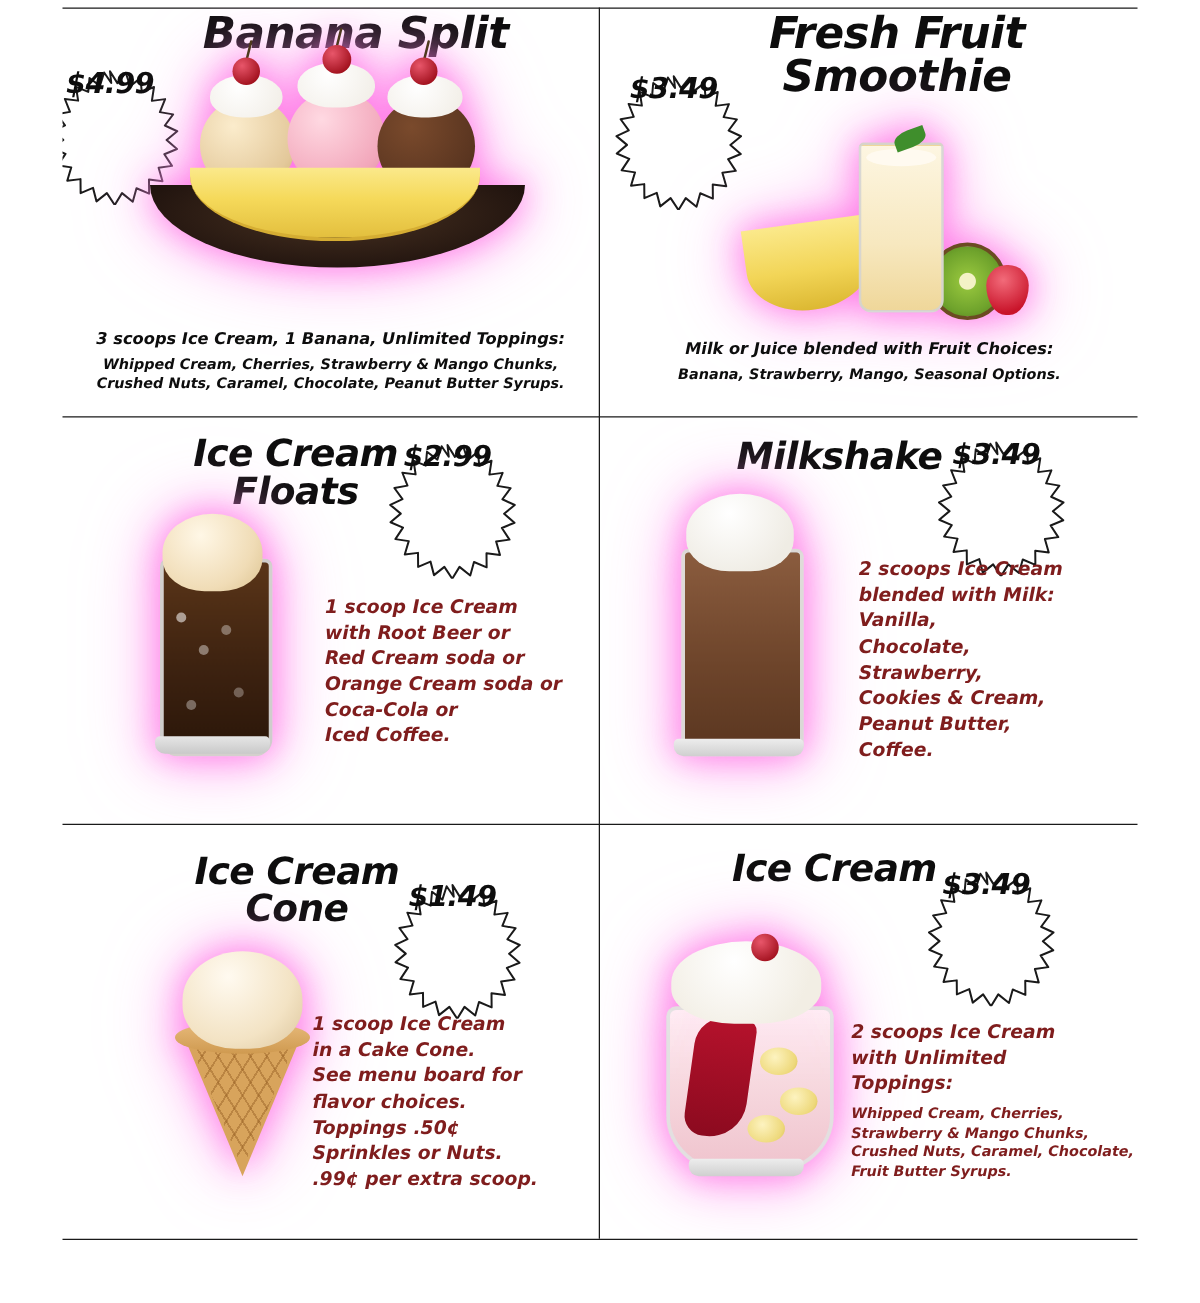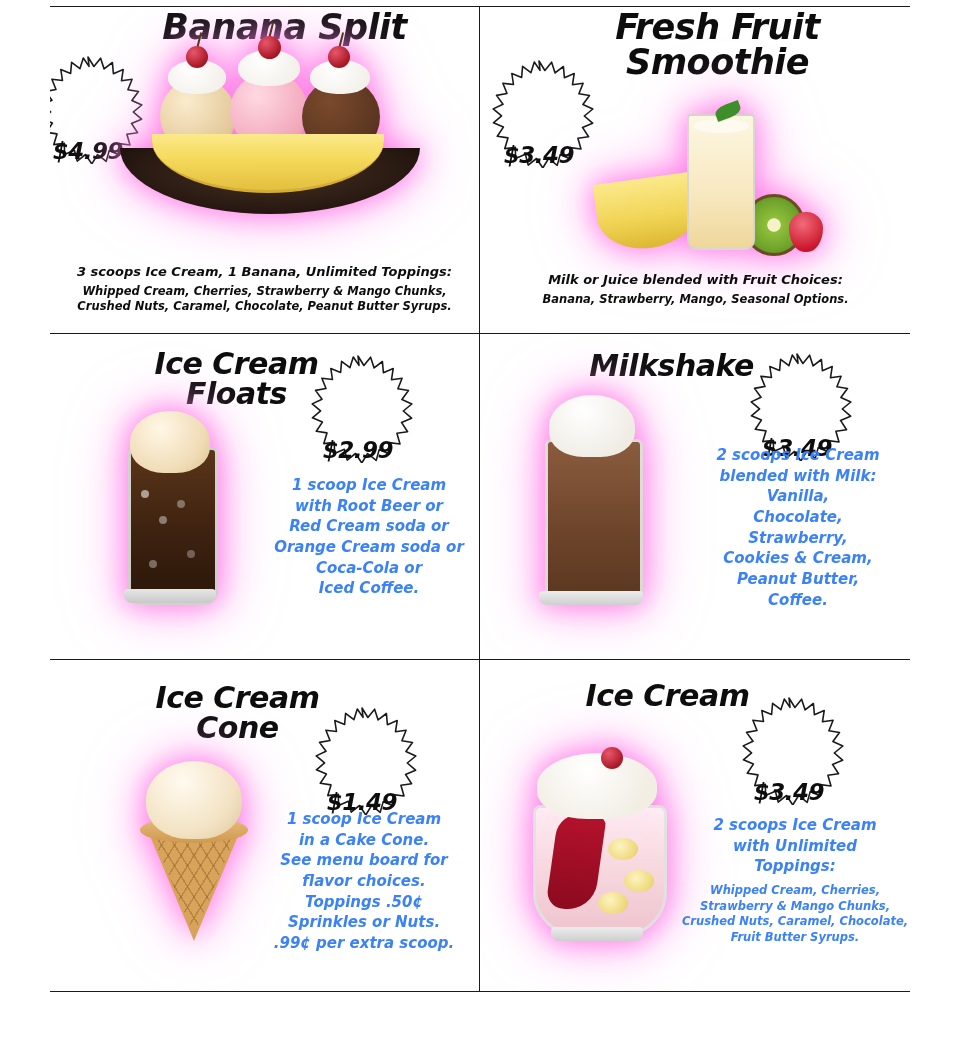--- a/index.html
+++ b/index.html
@@ -85,21 +85,21 @@
   }
   .title.big { font-size: 35px; }
   .title.two-line { font-size: 30px; }
 
   
   .price-badge {
     position: absolute;
     width: 124px;
     height: 110px;
     display: flex;
-    align-items: flex-end;
+    align-items: flex-start;
     justify-content: center;
   }
   .price-badge svg {
     position: absolute;
     left: 0; top: 0;
     width: 100%;
     height: 100%;
   }
   .price-badge .price-text {
     position: relative;
@@ -128,22 +128,22 @@
     font-size: 11.5px;
     display: block;
     line-height: 1.35;
   }
   .desc-block {
     font-family: "DejaVu Sans", sans-serif;
     font-weight: bold;
     font-style: italic;
     font-size: 15px;
     line-height: 1.38;
-    text-align: center;
-    color: #3b82f6;
+    text-align: left;
+    color: #7f1d1d;
   }
   .desc-block .small {
     font-size: 11.5px;
     line-height: 1.35;
     display: block;
   }
 
   
   .art {
     position: absolute;

